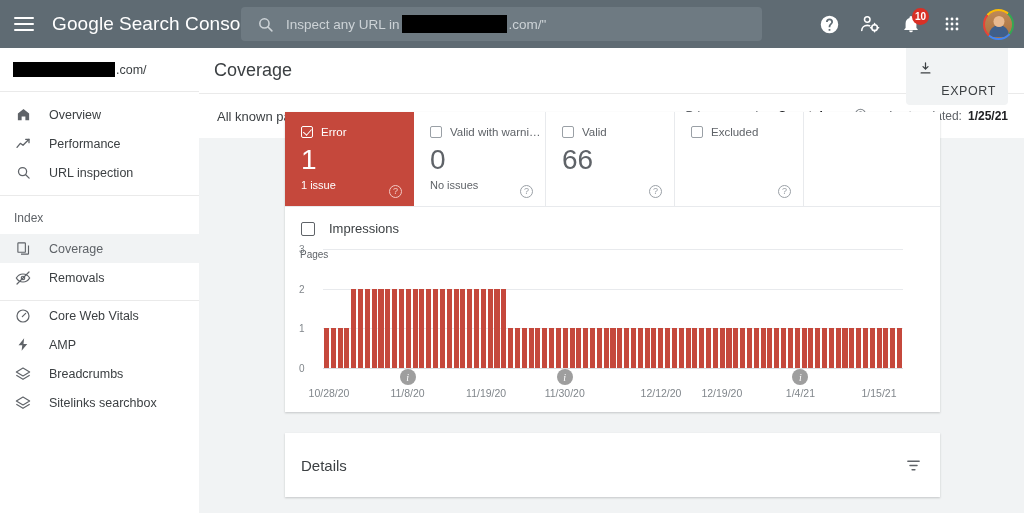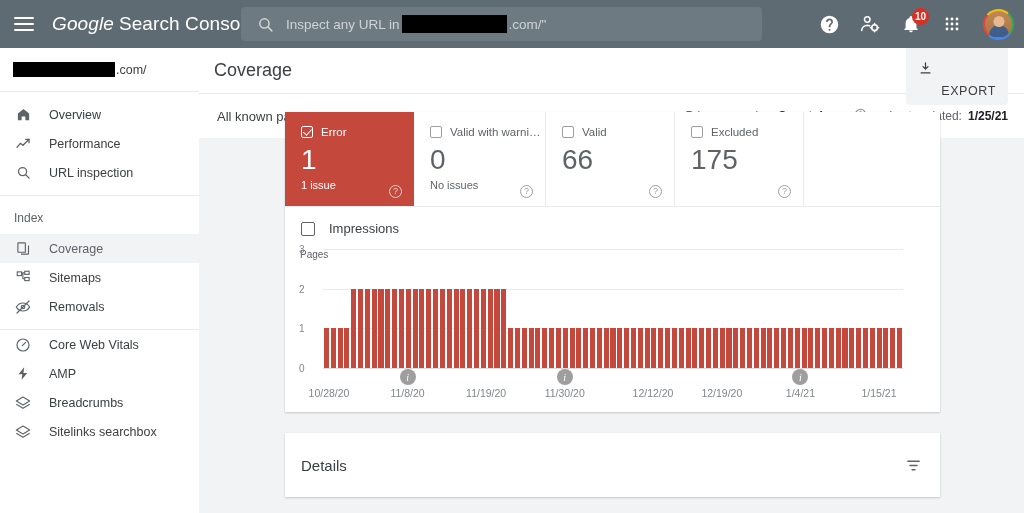--- a/index.html
+++ b/index.html
@@ -24,21 +24,21 @@
     width: 20px; height: 14px;
     margin-left: 14px; margin-right: 18px;
     display: flex; flex-direction: column; justify-content: space-between;
     cursor: pointer;
   }
   .hamburger span { display: block; height: 2px; background: #fff; border-radius: 1px; }
   .brand {
     color: #fff; font-size: 19px; letter-spacing: 0.1px;
     white-space: nowrap; display: flex; align-items: baseline; gap: 5px;
   }
-  .brand .g { font-weight: 500; font-style: italic; }
+  .brand .g { font-weight: 500; }
   .brand .sc { font-weight: 300; }
 
   .searchbar {
     position: absolute; left: 241px; top: 7px;
     width: 521px; height: 34px;
     background: #6e7a82; border-radius: 4px;
     display: flex; align-items: center; cursor: text;
   }
   .searchbar .sicon { margin: 0 12px 0 16px; display: flex; }
   .search-ph {
@@ -341,31 +341,20 @@
   </div>
 
   <div class="nav-item active">
     <span class="ni">
       <svg width="15" height="15" viewBox="0 0 24 24" fill="none" stroke="#5f6368" stroke-width="1.8">
         <rect x="3" y="3" width="12" height="15" rx="1"></rect>
           <path d="M8 21h11a1 1 0 001-1V7"></path>
       </svg>
     </span>
     <span class="nl">Coverage</span>
-  </div>
-  <div class="nav-item">
-    <span class="ni">
-      <svg width="15" height="15" viewBox="0 0 24 24" fill="none" stroke="#5f6368" stroke-width="1.8">
-        <rect x="2" y="3" width="7" height="6"></rect>
-          <rect x="14" y="2" width="7" height="5"></rect>
-          <rect x="14" y="12" width="7" height="5"></rect>
-        <path d="M9 6h2v8h3M11 6v-1.5h3"></path>
-      </svg>
-    </span>
-    <span class="nl">Sitemaps</span>
   </div>
   <div class="nav-item">
     <span class="ni">
       <svg width="16" height="16" viewBox="0 0 24 24" fill="none" stroke="#5f6368" stroke-width="1.8">
         <path d="M2 12s3.6-6 10-6 10 6 10 6-3.6 6-10 6S2 12 2 12z"></path>
           <circle cx="12" cy="12" r="2.6"></circle>
         <line x1="3" y1="21" x2="21" y2="3" stroke-linecap="round"></line>
       </svg>
     </span>
     <span class="nl">Removals</span>
@@ -488,21 +477,20 @@
         <div class="sum-num">66</div>
         <div class="sum-sub"></div>
         <div class="qmark">?</div>
       </div>
 
       <div class="sum-cell">
         <div class="sum-lbl">
           <span class="cbox"></span>
           <span class="sum-name">Excluded</span>
         </div>
-        <div class="sum-num">175</div>
         <div class="sum-sub"></div>
         <div class="qmark">?</div>
       </div>
 
       <div class="sum-cell empty"></div>
     </div>
 
     <div class="chart-zone">
       <div class="imp-toggle">
         <span class="imp-box"></span>
@@ -613,21 +601,21 @@
         <div id="ann-holder">
             <div class="ann" style="left: 122.571px; top: 120px;">i</div>
             <div class="ann" style="left: 279.714px; top: 120px;">i</div>
             <div class="ann" style="left: 515.429px; top: 120px;">i</div>
           </div>
         <div id="xtick-holder">
             <div class="xtick" style="left: 44px; top: 138px;">10/28/20</div>
             <div class="xtick" style="left: 122.571px; top: 138px;">11/8/20</div>
             <div class="xtick" style="left: 201.143px; top: 138px;">11/19/20</div>
             <div class="xtick" style="left: 279.714px; top: 138px;">11/30/20</div>
-            <div class="xtick" style="left: 368px; top: 138px;">12/12/20</div>
+            <div class="xtick" style="left: 376px; top: 138px;">12/12/20</div>
             <div class="xtick" style="left: 436.857px; top: 138px;">12/19/20</div>
             <div class="xtick" style="left: 515.429px; top: 138px;">1/4/21</div>
             <div class="xtick" style="left: 594px; top: 138px;">1/15/21</div>
           </div>
       </div>
     </div>
   </div>
 
   <div class="details-card">
     <span class="details-title">Details</span>

